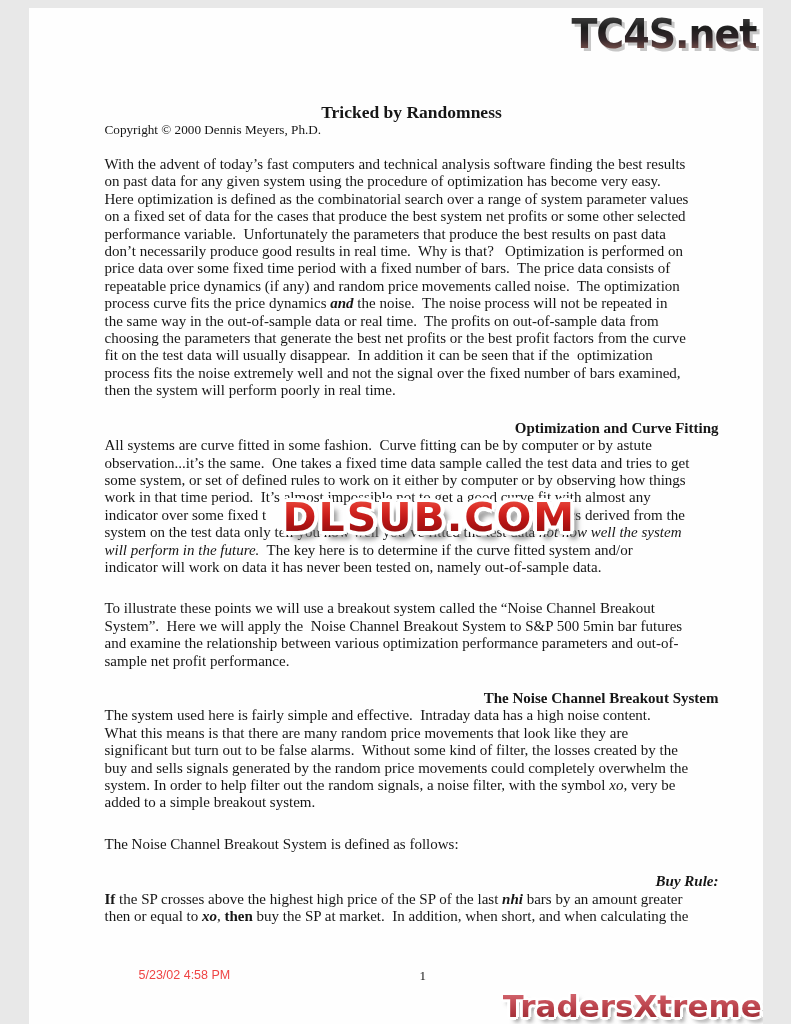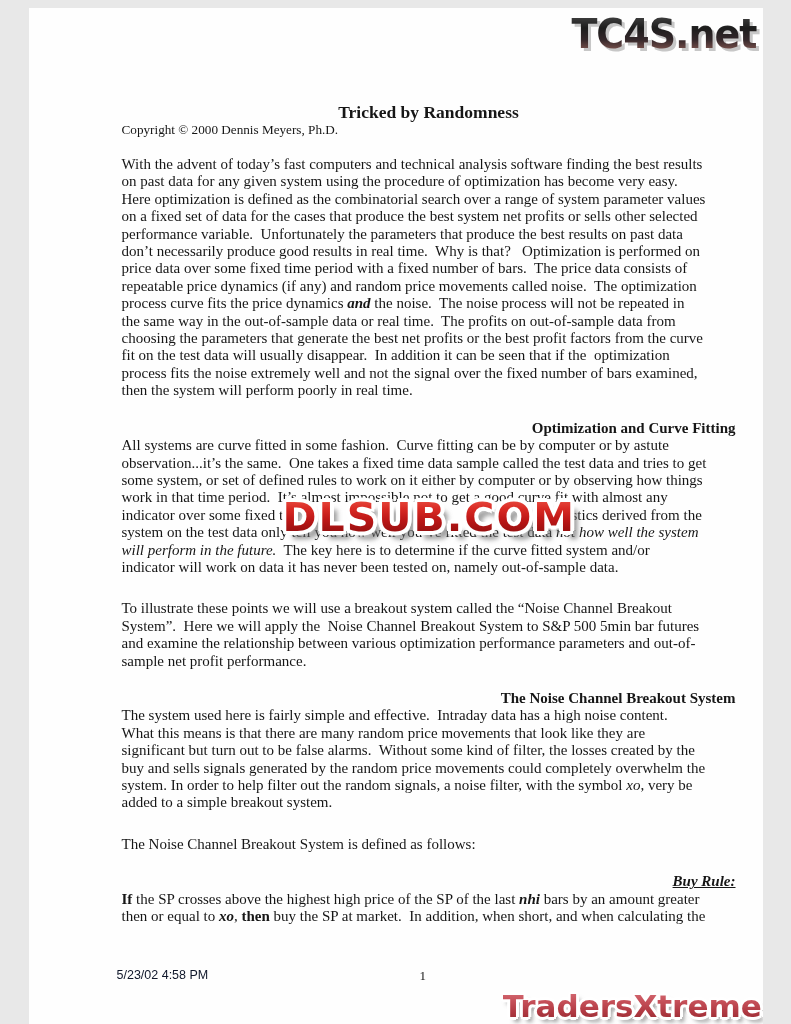--- a/index.html
+++ b/index.html
@@ -17,29 +17,29 @@
     font-family:"DejaVu Sans", sans-serif; font-weight:bold;
     font-size:38px; letter-spacing:-1px; transform:scaleY(1.08); transform-origin:top right;
   }
   .lt-shadow { color:#c7c7c7; margin:3px -3px 0 0; }
   .lt-fill {
     background:linear-gradient(180deg,#535353 0%, #1d1d1d 38%, #33272a 62%, #8c5c55 90%, #9d6f67 100%);
     -webkit-background-clip:text; background-clip:text; color:transparent;
   }
 
   
-  .content { position:absolute; left:93px; top:94px; width:614px; }
+  .content { position:absolute; left:76px; top:94px; width:614px; }
   .title   { text-align:center; font-weight:bold; font-size:17.5px; line-height:20px; }
   .subtitle{ text-align:left; font-size:13.2px; line-height:16px; }
   #blocks  { margin-top:18px; }
   .line    { white-space:pre; font-size:15px; line-height:17.4px; }
   .heading .line { font-weight:bold; }
   .seg.b { font-weight:bold; }
   .seg.i { font-style:italic; }
-  .seg.u { text-decoration:underline; }
+  .seg.u { }
   .gap   { display:inline-block; width:280px; }
   .block + .block { margin-top:24px; }
   .block.heading + .block.para { margin-top:0; }
   .block.para + .block.heading { margin-top:20px;text-align:right; }
 
   
   .stamp { position:absolute; left:254px; top:487px; width:296px; height:50px;text-align:right; }
   .stamp span {
     position:absolute; left:0; top:0; white-space:nowrap;
     font-family:"DejaVu Sans", sans-serif; font-weight:bold;
@@ -52,22 +52,22 @@
       0 -4px 0 #fff, 0 4px 0 #fff, -4px 0 0 #fff, 4px 0 0 #fff,
       7px 8px 6px rgba(110,110,110,0.7);
   }
   .stamp-fill {
     background:linear-gradient(180deg,#ef5a4c 0%, #d92a24 30%, #bc1616 55%, #9a1010 80%, #8c0e0e 100%);
     -webkit-background-clip:text; background-clip:text; color:transparent;
   }
 
   
   .footer-left {
-    position:absolute; left:88px; top:960px;
-    font-family:"Liberation Sans", sans-serif; font-size:12.5px; color:#0f172a;
+    position:absolute; left:110px; top:960px;
+    font-family:"Liberation Sans", sans-serif; font-size:12.5px; color:#ef4444;
   }
   .footer-page { position:absolute; left:391px; top:960px; font-size:13px; }
 
   
   .logo-bottom { position:absolute; left:474px; top:980px; width:316px; height:42px; }
   .logo-bottom span {
     position:absolute; left:0; top:0; white-space:nowrap;
     font-family:"DejaVu Sans", sans-serif; font-weight:bold;
     font-size:31px; letter-spacing:0px;
   }
@@ -94,21 +94,21 @@
   </div>
 
   <div class="content">
     <div class="title">Tricked by Randomness</div>
     <div class="subtitle">Copyright © 2000 Dennis Meyers, Ph.D.</div>
     <div id="blocks">
         <div class="block para">
           <div class="line"><span class="seg">With the advent of today’s fast computers and technical analysis software finding the best results</span></div>
           <div class="line"><span class="seg">on past data for any given system using the procedure of optimization has become very easy.</span></div>
           <div class="line"><span class="seg">Here optimization is defined as the combinatorial search over a range of system parameter values</span></div>
-          <div class="line"><span class="seg">on a fixed set of data for the cases that produce the best system net profits or sells other selected</span></div>
+          <div class="line"><span class="seg">on a fixed set of data for the cases that produce the best system net profits or some other selected</span></div>
           <div class="line"><span class="seg">performance variable.  Unfortunately the parameters that produce the best results on past data</span></div>
           <div class="line"><span class="seg">don’t necessarily produce good results in real time.  Why is that?   Optimization is performed on</span></div>
           <div class="line"><span class="seg">price data over some fixed time period with a fixed number of bars.  The price data consists of</span></div>
           <div class="line"><span class="seg">repeatable price dynamics (if any) and random price movements called noise.  The optimization</span></div>
           <div class="line"><span class="seg">process curve fits the price dynamics </span><span class="seg b i">and</span><span class="seg"> the noise.  The noise process will not be repeated in</span></div>
           <div class="line"><span class="seg">the same way in the out-of-sample data or real time.  The profits on out-of-sample data from</span></div>
           <div class="line"><span class="seg">choosing the parameters that generate the best net profits or the best profit factors from the curve</span></div>
           <div class="line"><span class="seg">fit on the test data will usually disappear.  In addition it can be seen that if the  optimization</span></div>
           <div class="line"><span class="seg">process fits the noise extremely well and not the signal over the fixed number of bars examined,</span></div>
           <div class="line"><span class="seg">then the system will perform poorly in real time.</span></div>

